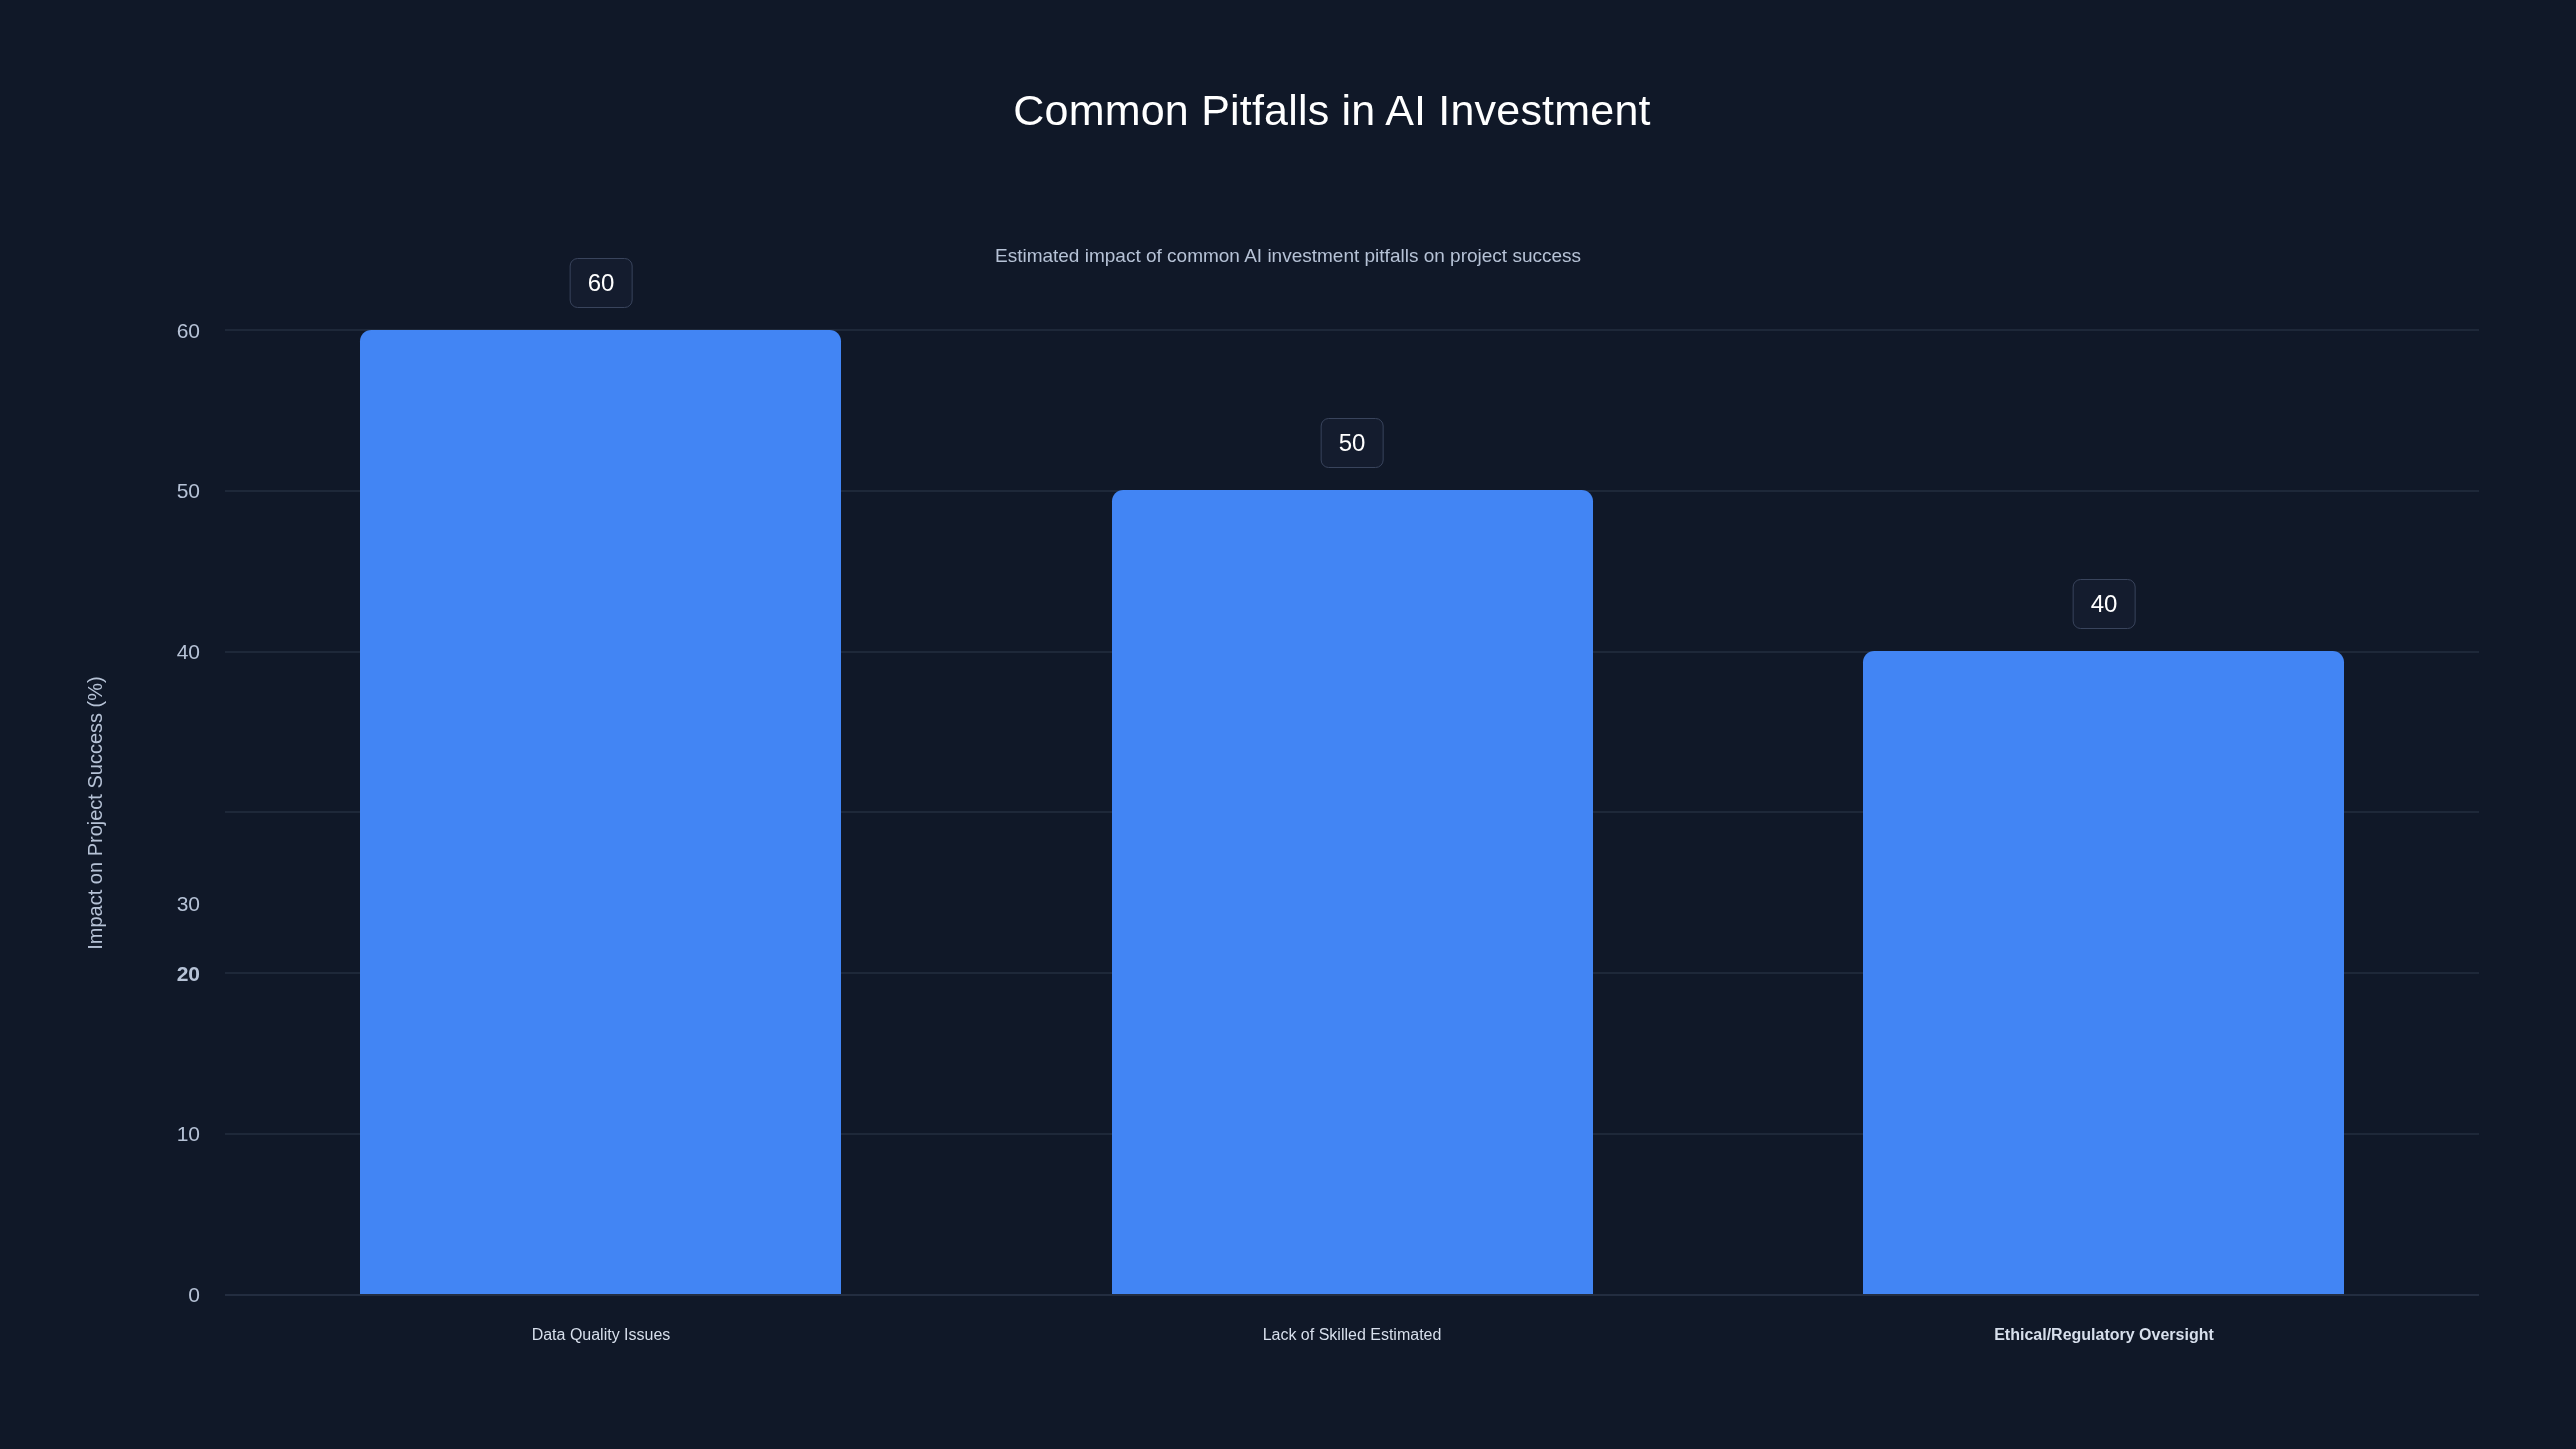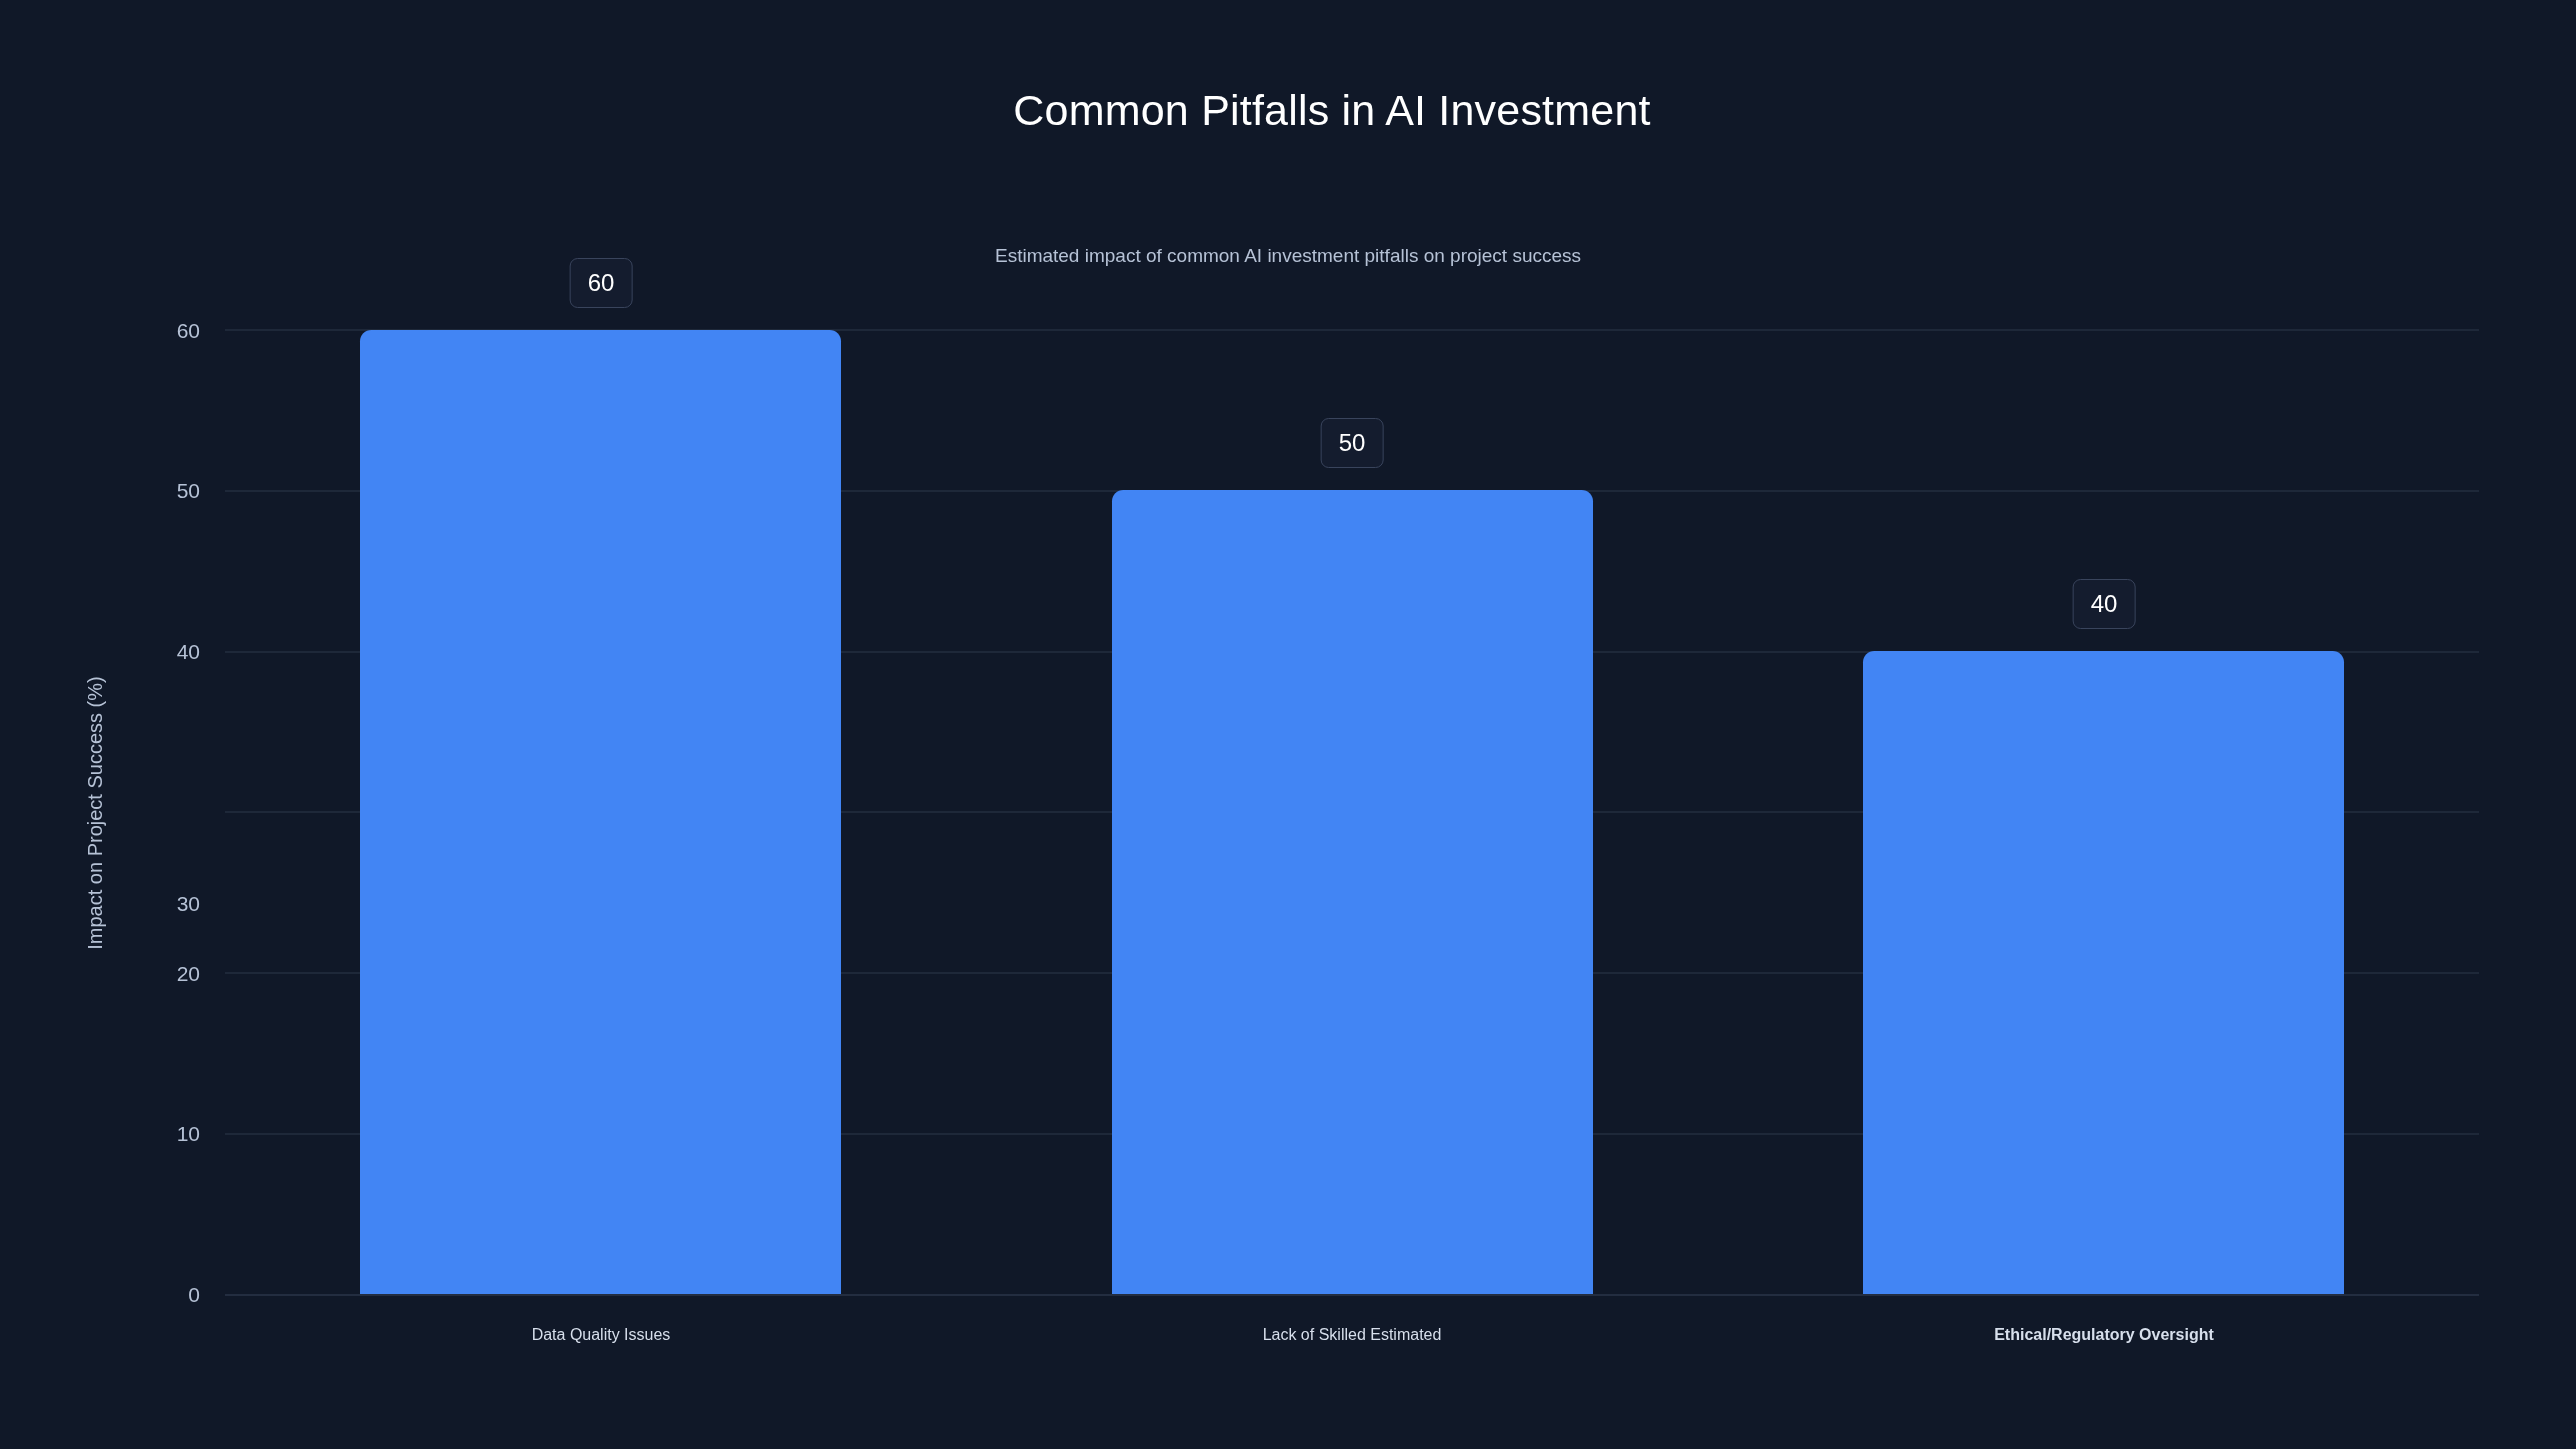--- a/index.html
+++ b/index.html
@@ -130,21 +130,21 @@
 
   <div class="chart-title">Common Pitfalls in AI Investment</div>
 
   <div class="chart-subtitle">Estimated impact of common AI investment pitfalls on project success</div>
 
   <div class="y-axis-title">Impact on Project Success (%)</div>
 
   <div id="y-tick-layer">
       <div class="y-tick-label" style="right: 2376px; top: 1284px;">0</div>
       <div class="y-tick-label" style="right: 2376px; top: 1123px; text-align: center;">10</div>
-      <div class="y-tick-label" style="right: 2376px; top: 963px;">20</div>
+      <div class="y-tick-label" style="right: 2376px; top: 963px; font-weight: bold;">20</div>
       <div class="y-tick-label" style="right: 2376px; top: 848px; margin-top: 45px;">30</div>
       <div class="y-tick-label" style="right: 2376px; top: 641px;">40</div>
       <div class="y-tick-label" style="right: 2376px; top: 480px;">50</div>
       <div class="y-tick-label" style="right: 2376px; top: 320px;">60</div>
     </div>
 
   <div class="plot-area" id="plot-area">
     <div id="gridline-layer">
         <div class="gridline baseline" style="top: 964px;"></div>
         <div class="gridline" style="top: 803px;"></div>

